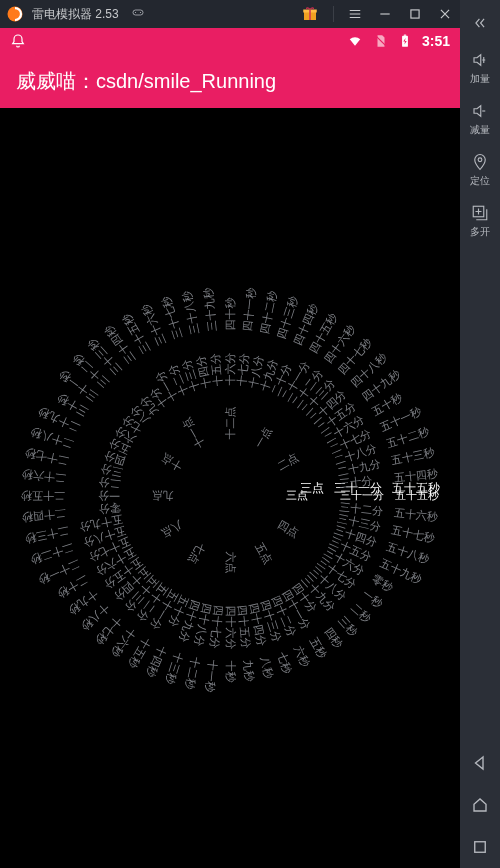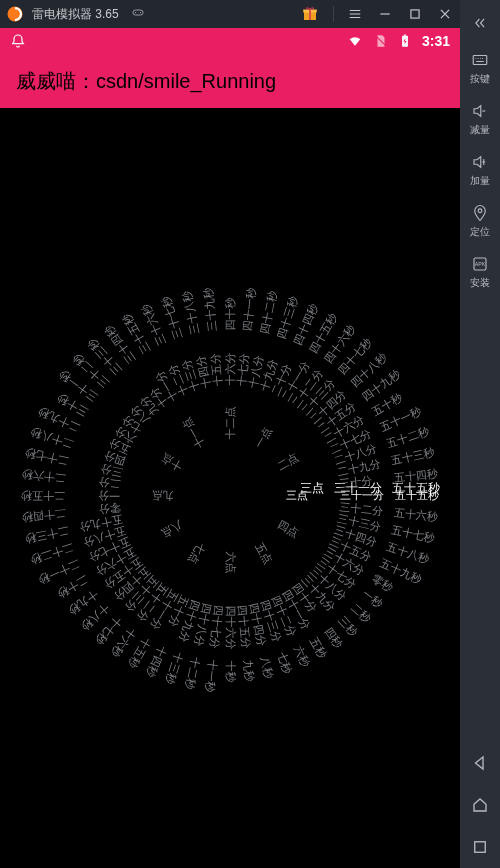--- a/index.html
+++ b/index.html
@@ -19,21 +19,21 @@
 .side .rbtn{width:40px;display:flex;flex-direction:column;align-items:center;justify-content:center;color:#b6b9bf;font-size:10px;padding:8px 0;cursor:pointer}
 .side .rbtn .ic{width:18px;height:18px;display:flex;align-items:center;justify-content:center;margin-bottom:3px}
 .side .spacer{flex:1}
 .side .navbtn{width:40px;height:42px;display:flex;align-items:center;justify-content:center;color:#b6b9bf;cursor:pointer}
 
 
 .phone{position:fixed;top:28px;left:0;right:40px;bottom:0;background:#000;display:flex;flex-direction:column}
 .status{height:26px;background:#e91e63;display:flex;align-items:center;padding:0 10px;color:#fff;font-size:14px}
 .status .bell{margin-right:auto}
 .status .ic{margin-left:10px}
-.header{height:54px;background:#e91e63;color:#000000;display:flex;align-items:center;padding:0 16px;font-size:20px;font-weight:500}
+.header{height:54px;background:#e91e63;color:#ffffff;display:flex;align-items:center;padding:0 16px;font-size:20px;font-weight:500}
 .clock-wrap{flex:1;position:relative;overflow:hidden;background:#000}
 
 
 .ring{position:absolute;top:50%;left:50%;width:0;height:0;pointer-events:none}
 .ring span{position:absolute;left:0;top:0;color:#7e8086;font-size:11px;white-space:nowrap;transform-origin:0 50%}
 .center-time{position:absolute;top:50%;left:50%;transform:translate(-50%,-50%);color:#fff;font-size:30px;font-weight:300;letter-spacing:1px}
 .cur-line{position:absolute;top:50%;left:50%;transform:translateY(-50%);color:#fff;font-size:12px;display:flex;gap:10px}
 .cur-line span{white-space:nowrap}
 
 svg{display:block}
@@ -41,21 +41,21 @@
 </head>
 <body>
 
 <div class="title-bar">
   <span class="app-ico">
     <svg viewBox="0 0 24 24" width="18" height="18">
         <circle cx="12" cy="12" r="10" fill="#ff7a1a"></circle>
         <path d="M12 4a8 8 0 0 1 0 16" fill="none" stroke="#fff" stroke-width="3"></path>
       </svg>
   </span>
-  <span class="app-name">雷电模拟器 3.65</span>
+  <span class="app-name">雷电模拟器 2.53</span>
   <span class="gamepad">
     <svg viewBox="0 0 24 24" width="18" height="12">
         <rect x="2" y="4" width="20" height="10" rx="5" fill="none" stroke="#b6b9bf" stroke-width="1.6"></rect>
         <circle cx="7" cy="9" r="1.2" fill="#b6b9bf"></circle>
         <circle cx="17" cy="9" r="1.2" fill="#b6b9bf"></circle>
       </svg>
   </span>
   <span class="gift">
     <svg viewBox="0 0 24 24" width="18" height="18">
         <rect x="4" y="9" width="16" height="11" fill="#f0a020"></rect>
@@ -91,61 +91,53 @@
   <div class="rbtn">
     <span class="ic">
         <svg viewBox="0 0 24 24" width="14" height="14">
           <path d="M11 5l-6 7 6 7M19 5l-6 7 6 7" fill="none" stroke="#b6b9bf" stroke-width="2"></path>
         </svg>
       </span>
   </div>
   <div class="rbtn">
     <span class="ic">
         <svg viewBox="0 0 24 24" width="18" height="18">
-          <rect x="3" y="6" width="18" height="12" rx="1" fill="none" stroke="#b6b9bf" stroke-width="1.5"></rect>
-          <path d="M6 10h1M9 10h1M12 10h1M15 10h1M18 10h0M7 14h10" stroke="#b6b9bf" stroke-width="1.5"></path>
-        </svg>
-      </span>
-    <span>按键</span>
+          <path d="M4 9v6h4l5 4V5L8 9H4z" fill="none" stroke="#b6b9bf" stroke-width="1.5"></path>
+          <path d="M17 8v8M15 12h4" stroke="#b6b9bf" stroke-width="1.5"></path>
+        </svg>
+      </span>
+    <span>加量</span>
   </div>
   <div class="rbtn">
     <span class="ic">
         <svg viewBox="0 0 24 24" width="18" height="18">
           <path d="M4 9v6h4l5 4V5L8 9H4z" fill="none" stroke="#b6b9bf" stroke-width="1.5"></path>
           <path d="M15 12h4" stroke="#b6b9bf" stroke-width="1.5"></path>
         </svg>
       </span>
     <span>减量</span>
   </div>
   <div class="rbtn">
     <span class="ic">
         <svg viewBox="0 0 24 24" width="18" height="18">
-          <path d="M4 9v6h4l5 4V5L8 9H4z" fill="none" stroke="#b6b9bf" stroke-width="1.5"></path>
-          <path d="M17 8v8M15 12h4" stroke="#b6b9bf" stroke-width="1.5"></path>
-        </svg>
-      </span>
-    <span>加量</span>
-  </div>
-  <div class="rbtn">
-    <span class="ic">
-        <svg viewBox="0 0 24 24" width="18" height="18">
           <path d="M12 2a7 7 0 0 1 7 7c0 5-7 13-7 13S5 14 5 9a7 7 0 0 1 7-7z" fill="none" stroke="#b6b9bf" stroke-width="1.5"></path>
           <circle cx="12" cy="9" r="2.5" fill="none" stroke="#b6b9bf" stroke-width="1.5"></circle>
         </svg>
       </span>
     <span>定位</span>
   </div>
   <div class="rbtn">
     <span class="ic">
         <svg viewBox="0 0 24 24" width="18" height="18">
-          <rect x="4" y="4" width="16" height="16" rx="2" fill="none" stroke="#b6b9bf" stroke-width="1.5"></rect>
-          <text x="12" y="15" font-size="7" fill="#b6b9bf" text-anchor="middle">APK</text>
-        </svg>
-      </span>
-    <span>安装</span>
+          <rect x="3" y="3" width="14" height="14" fill="none" stroke="#b6b9bf" stroke-width="1.5"></rect>
+          <path d="M10 6v8M6 10h8" stroke="#b6b9bf" stroke-width="1.5"></path>
+          <path d="M7 21h14V7" fill="none" stroke="#b6b9bf" stroke-width="1.5"></path>
+        </svg>
+      </span>
+    <span>多开</span>
   </div>
   <div class="spacer"></div>
   <div class="navbtn">
     <svg viewBox="0 0 24 24" width="18" height="18">
         <path d="M16 4L6 12l10 8z" fill="none" stroke="#b6b9bf" stroke-width="1.8"></path>
       </svg>
   </div>
   <div class="navbtn">
     <svg viewBox="0 0 24 24" width="18" height="18">
         <path d="M4 11l8-7 8 7v9H4z" fill="none" stroke="#b6b9bf" stroke-width="1.8"></path>
@@ -177,21 +169,21 @@
           <path d="M4 4l16 16" stroke="#e91e63" stroke-width="2"></path>
         </svg>
     </span>
     <span class="ic">
       <svg viewBox="0 0 24 24" width="14" height="18">
           <rect x="7" y="3" width="10" height="19" rx="1.5" fill="#fff"></rect>
           <rect x="10" y="1" width="4" height="2" fill="#fff"></rect>
           <path d="M13 7l-4 6h3l-1 5 4-6h-3z" fill="#e91e63"></path>
         </svg>
     </span>
-    <span class="ic" style="font-weight:600">3:31</span>
+    <span class="ic" style="font-weight:600">3:51</span>
   </div>
 
   <div class="header">
     <span>威威喵：csdn/smile_Running</span>
   </div>
 
   <div class="clock-wrap">
     <div class="cur-line" style="margin-left:70px">
       <span>三点</span>
       <span>三十一分</span>

